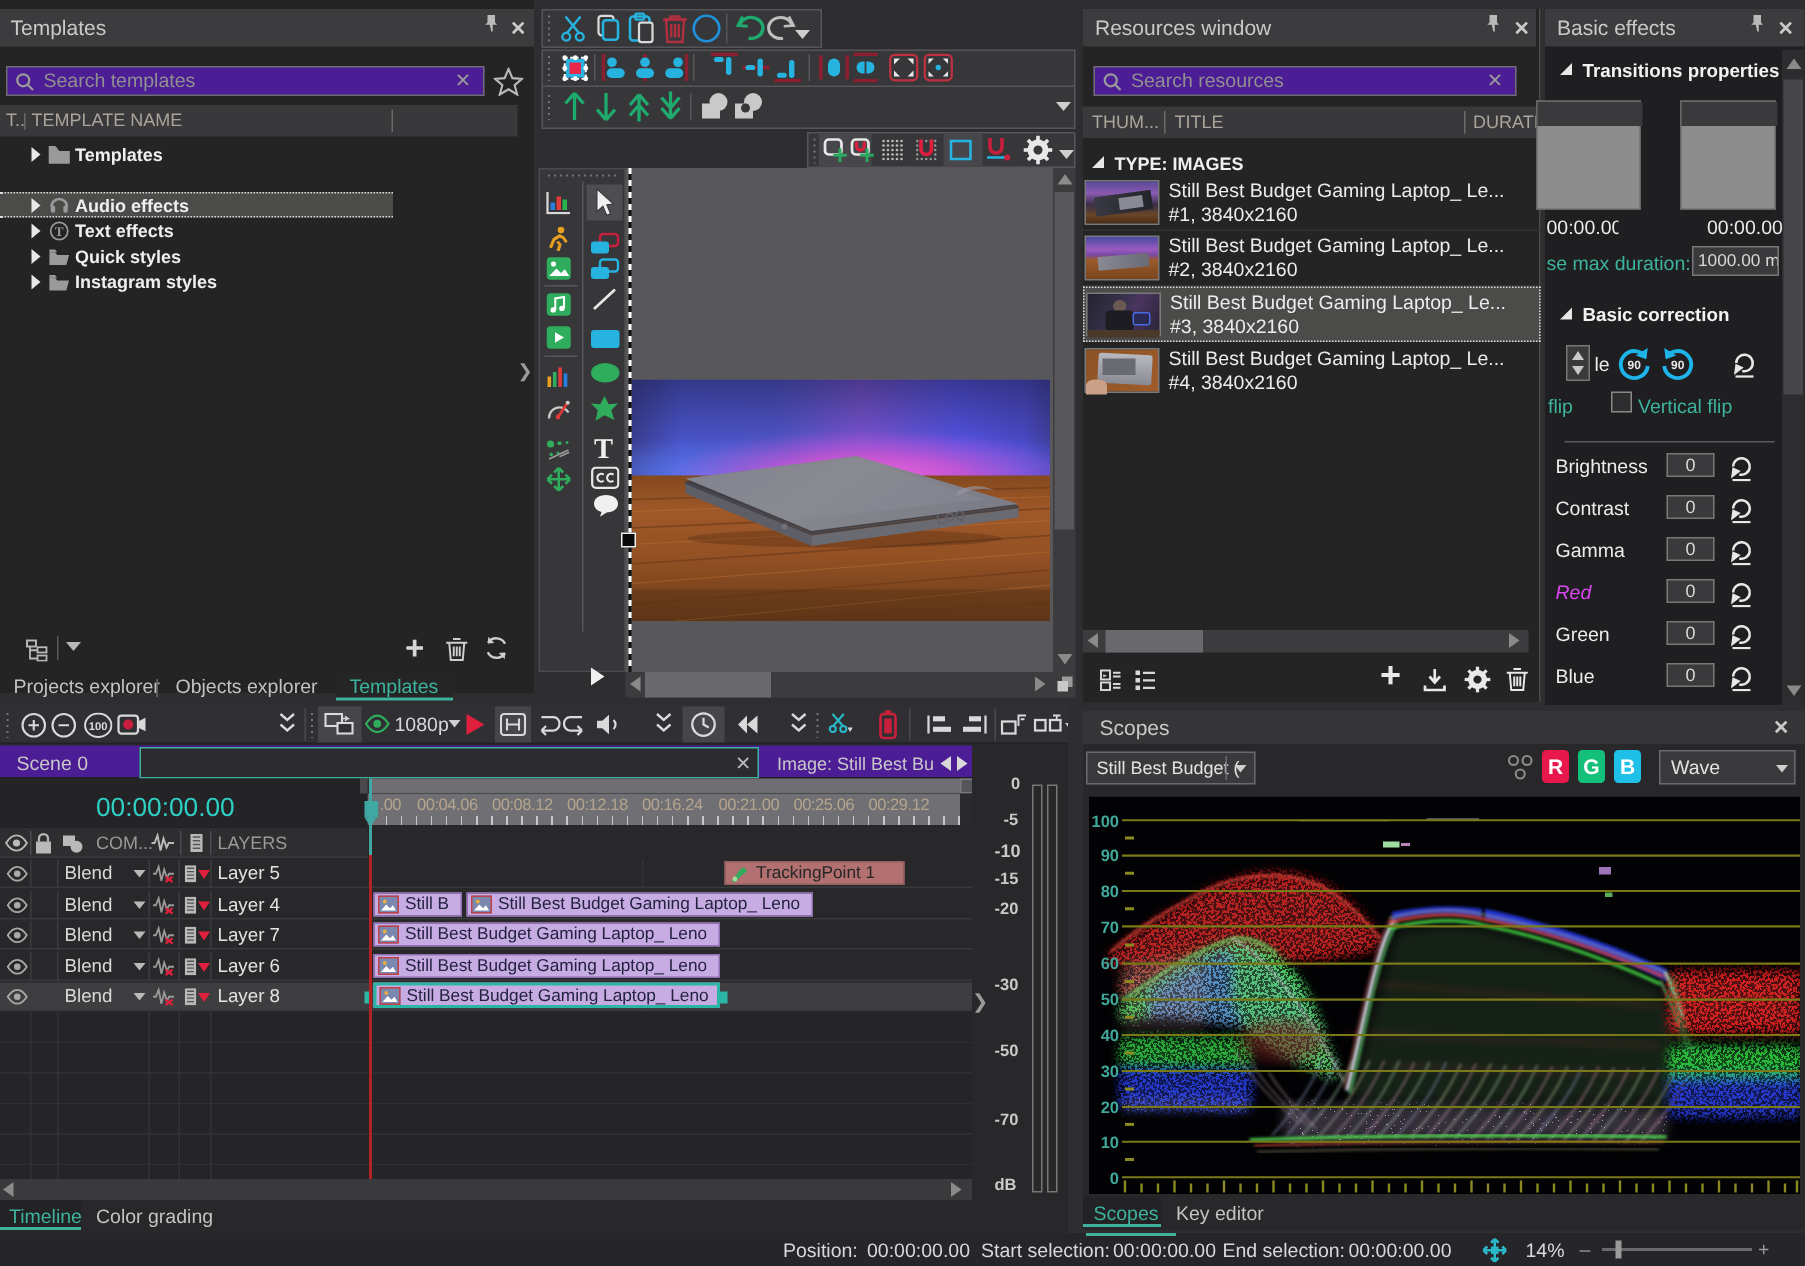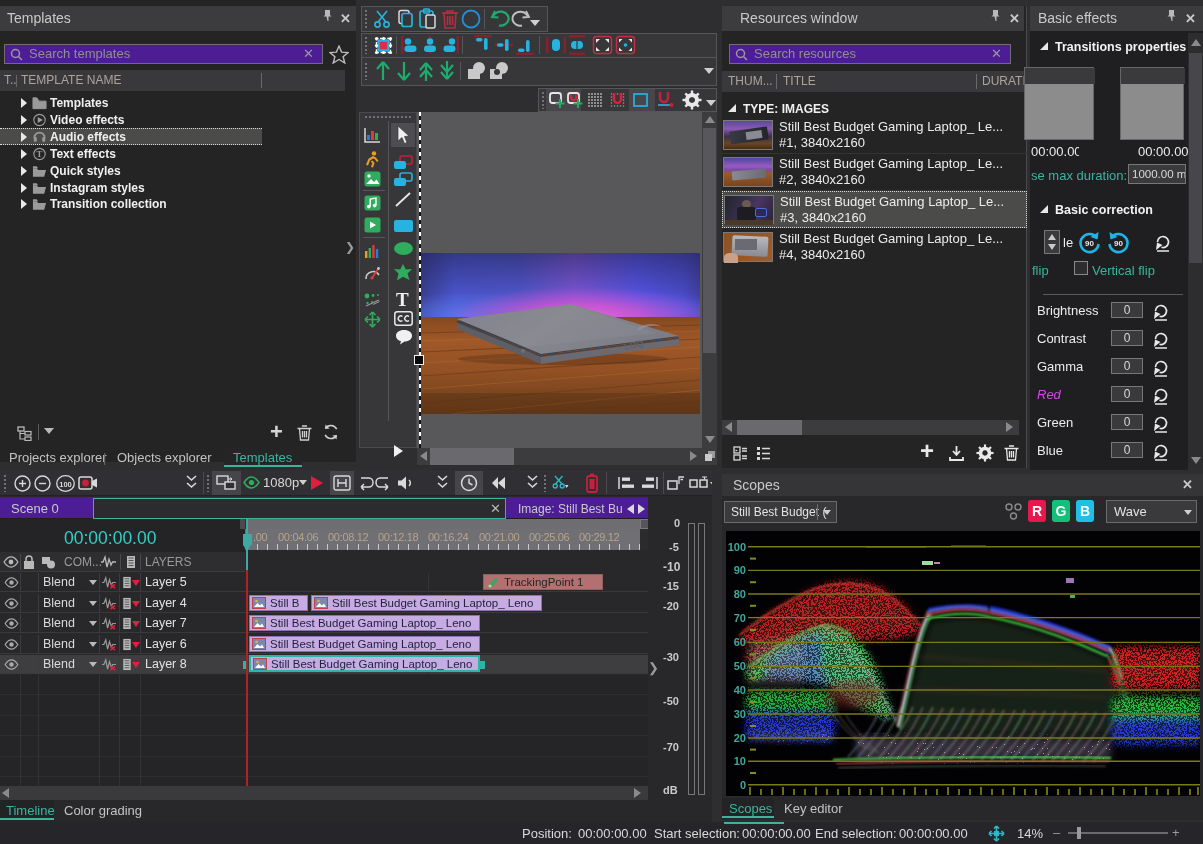--- a/index.html
+++ b/index.html
@@ -58,28 +58,20 @@
   <div class="abs" style="left:261px;top:3px;width:1px;height:15px;background:#6a6a6a;"></div>
 </div>
 <div id="tree" class="abs" style="left:0;top:93px;width:356px;height:120px;">
   <div class="treerow" style="top:2px;">
         <span class="tri"></span>
     <svg class="ticon" viewBox="0 0 16 14">
           <path d="M1 3 L6 3 L8 5 L15 5 L15 13 L1 13 Z M1 3 L1 1.5 L5 1.5 L6.5 3" fill="#9a9a9a" stroke="#9a9a9a"></path>
         </svg>
     <span class="tlabel">Templates</span>
       </div>
-  <div class="treerow" style="top:19px;">
-        <span class="tri"></span>
-    <svg class="ticon" viewBox="0 0 16 16">
-          <circle cx="8" cy="8" r="6.5" fill="none" stroke="#9a9a9a" stroke-width="1.3"></circle>
-          <path d="M6 4.5 L12 8 L6 11.5 Z" fill="#9a9a9a"></path>
-        </svg>
-    <span class="tlabel">Video effects</span>
-      </div>
   <div class="abs" style="top:35px;left:0;width:262px;height:17px;background:#4b4b49;border-top:1px dotted #ddd;border-bottom:1px dotted #ddd;"></div>
   <div class="treerow" style="top:36px;">
         <span class="tri"></span>
     <svg class="ticon" viewBox="0 0 16 16">
           <path d="M2 9 a6 6 0 0 1 12 0" fill="none" stroke="#9a9a9a" stroke-width="2"></path>
           <rect x="1.5" y="8" width="3.4" height="5.5" rx="1.5" fill="#9a9a9a"></rect>
           <rect x="11.1" y="8" width="3.4" height="5.5" rx="1.5" fill="#9a9a9a"></rect>
         </svg>
     <span class="tlabel">Audio effects</span>
       </div>
@@ -99,28 +91,20 @@
         </svg>
     <span class="tlabel">Instagram styles</span>
       </div>
   <div class="treerow" style="top:70px;">
         <span class="tri"></span>
     <svg class="ticon" viewBox="0 0 16 14">
           <path d="M1 4 L5 4 L6.5 6 L15 6 L13 13 L1 13 Z" fill="#9a9a9a"></path>
           <path d="M1 4 L1 2 L5 2 L6.5 4" fill="#9a9a9a"></path>
         </svg>
     <span class="tlabel">Quick styles</span>
-      </div>
-  <div class="treerow" style="top:103px;">
-        <span class="tri"></span>
-    <svg class="ticon" viewBox="0 0 16 14">
-          <path d="M1 4 L5 4 L6.5 6 L15 6 L13 13 L1 13 Z" fill="#9a9a9a"></path>
-          <path d="M1 4 L1 2 L5 2 L6.5 4" fill="#9a9a9a"></path>
-        </svg>
-    <span class="tlabel">Transition collection</span>
       </div>
 </div>
 
 <div class="abs" style="left:345px;top:240px;width:11px;height:18px;color:#9a9a9a;font-size:12px;">❯</div>
 <div class="abs" style="left:0;top:420px;width:356px;height:26px;">
   <svg class="abs" style="left:17px;top:6px;" width="16" height="15" viewBox="0 0 16 15">
         <rect x="1" y="1" width="6" height="4" fill="none" stroke="#b9b9b9" stroke-width="1.3"></rect>
         <rect x="8" y="5.5" width="6" height="3.5" fill="none" stroke="#b9b9b9" stroke-width="1.2"></rect>
         <rect x="8" y="11" width="6" height="3.5" fill="none" stroke="#b9b9b9" stroke-width="1.2"></rect>
         <path d="M3 5 L3 13 L8 13 M3 7.5 L8 7.5" stroke="#b9b9b9" fill="none" stroke-width="1.2"></path>
@@ -563,21 +547,21 @@
   </div>
   <div class="abs" style="left:343px;top:336px;width:15px;height:17px;background:#3c3c3f;">
     <svg class="abs" style="left:2px;top:2px;" width="12" height="12" viewBox="0 0 12 12">
           <rect x="4" y="1" width="7" height="7" fill="#9a9a9a"></rect>
           <rect x="1" y="4" width="7" height="7" fill="#c9c9c9"></rect>
         </svg>
   </div>
 </div>
 
 <div id="resources" class="abs" style="left:722px;top:6px;width:305px;height:462px;background:#242425;border-right:1px solid #4a4a4e;">
-  <div class="titlebar abs" style="left:0;top:0;width:302px;height:25px;line-height:25px;padding-left:10px;">
+  <div class="titlebar abs" style="left:0;top:0;width:302px;height:25px;line-height:25px;">
     <span style="margin-left:8px;">Resources window</span>
     <span class="abs pin" style="left:268px;top:0;"><svg width="11" height="13" viewBox="0 0 11 13">
             <path d="M3 1 L8 1 L8 6 L9.5 7.5 L6.5 7.5 L6.5 12 L5.5 12 L4.5 7.5 L1.5 7.5 L3 6 Z" fill="#b9b9b9"></path>
           </svg></span>
     <span class="abs xx" style="left:287px;top:0;">✕</span>
   </div>
   <div class="sbox abs" style="left:7px;top:38px;width:282px;height:20px;line-height:18px;">
     <span style="margin-left:24px;">Search resources</span>
     <span class="abs" style="right:8px;top:0;color:#9a9a9a;">✕</span>
   </div>

